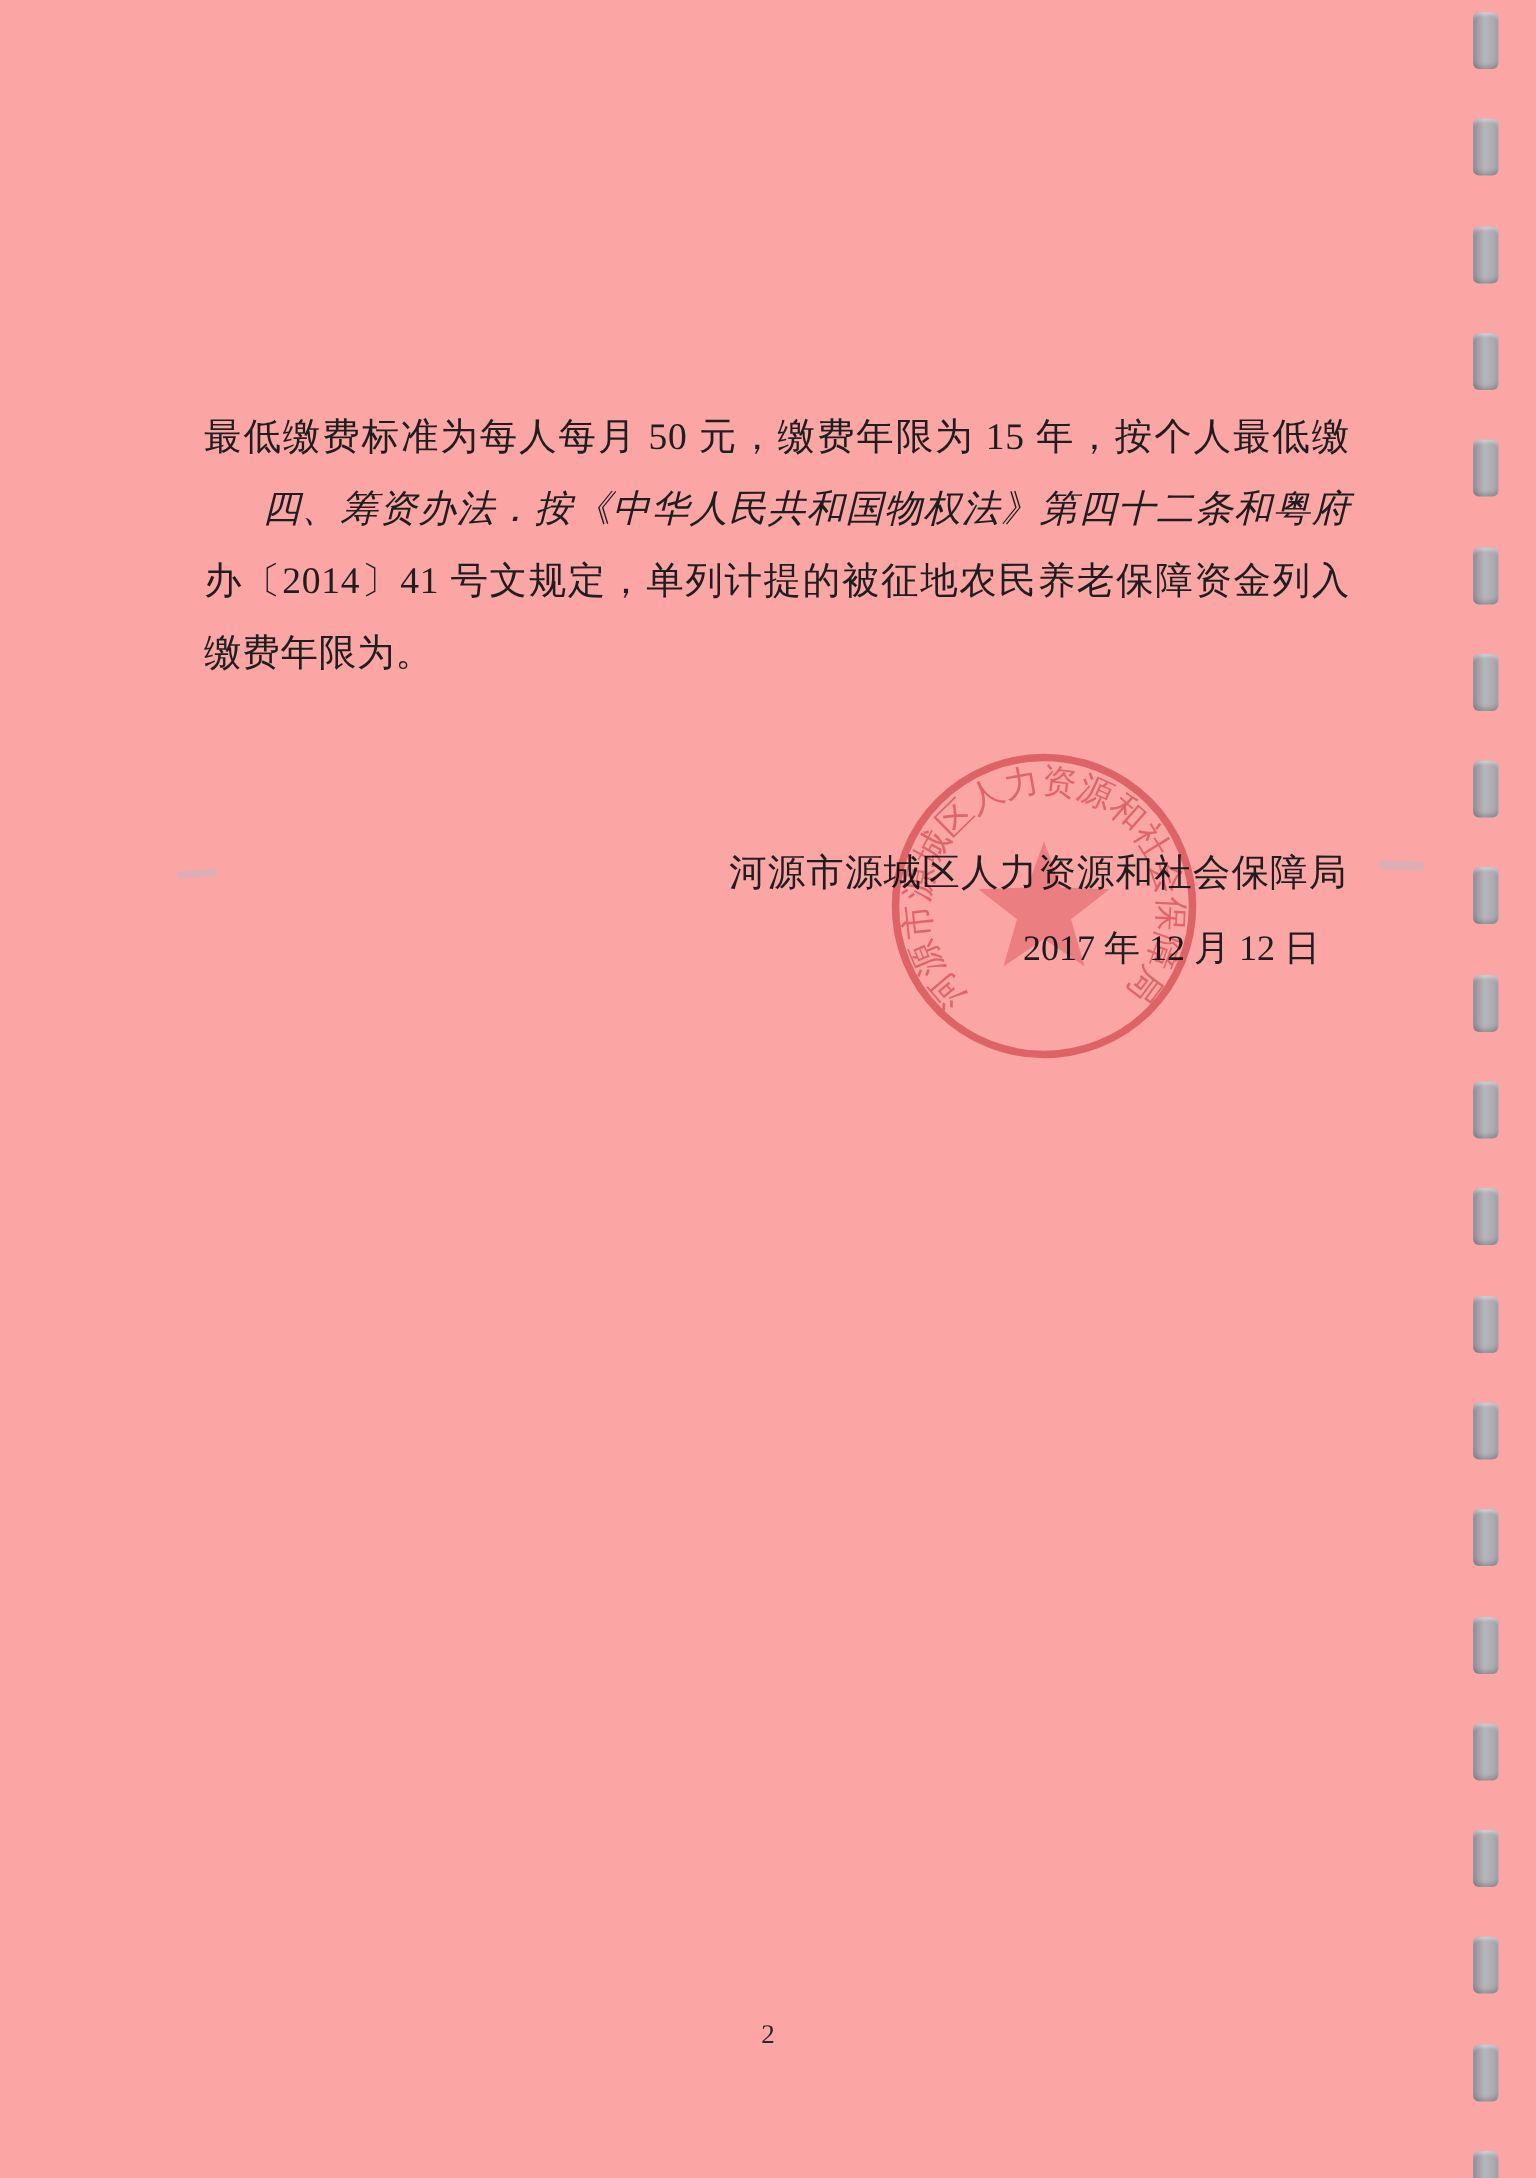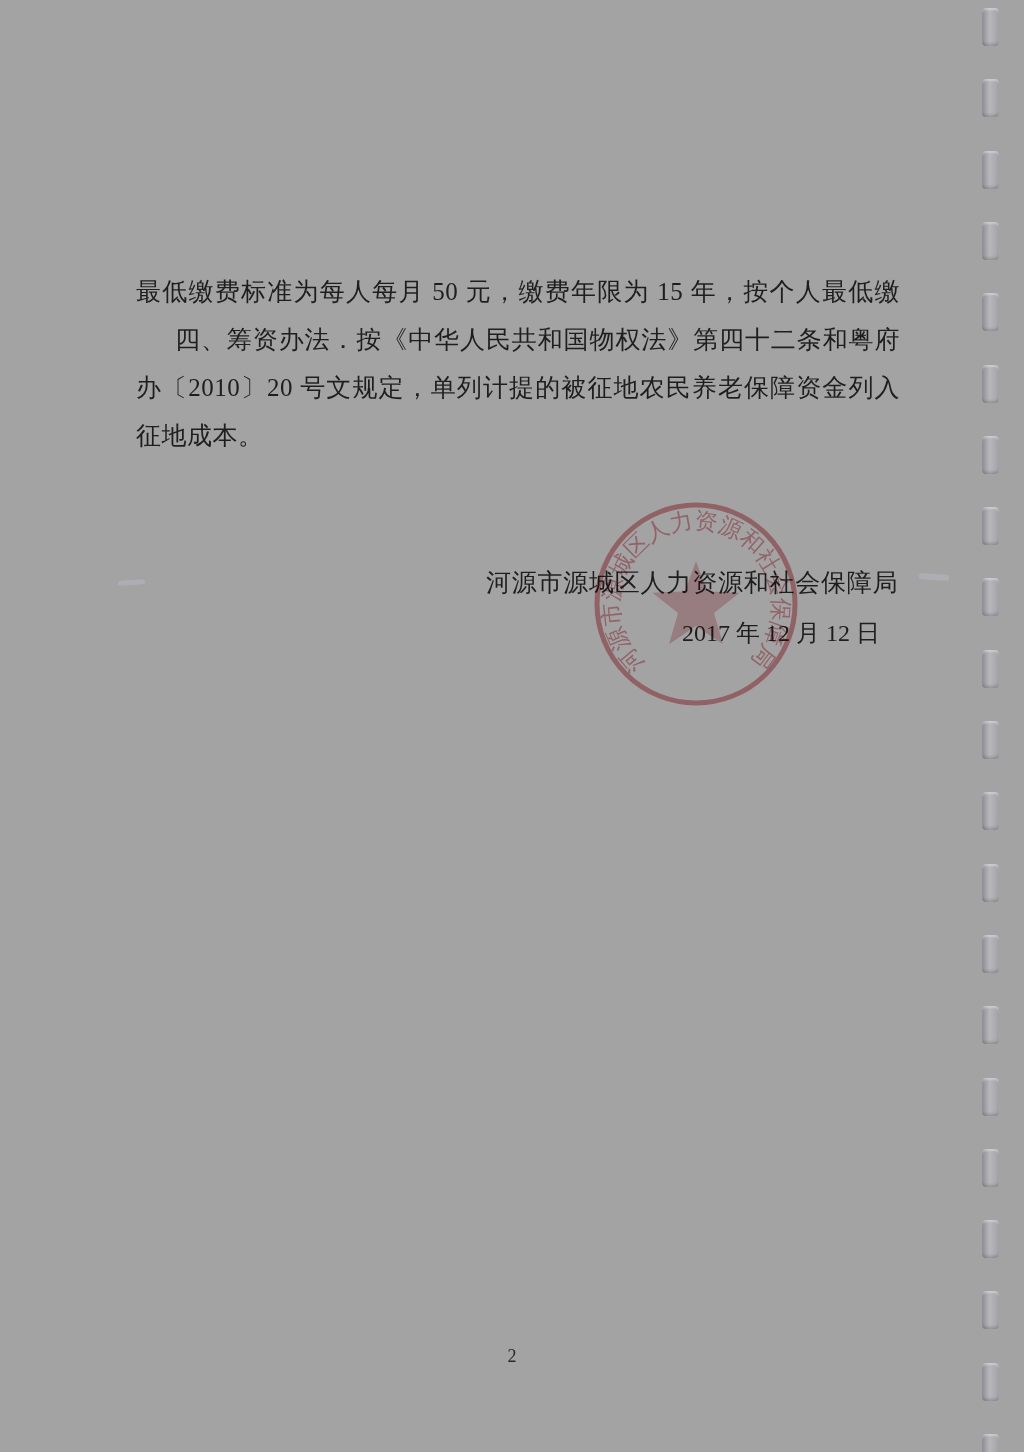--- a/index.html
+++ b/index.html
@@ -4,21 +4,21 @@
 <style>
   html, body {
     margin: 0;
     padding: 0;
     background: #ffffff;
   }
   .page {
     position: relative;
     width: 1024px;
     height: 1452px;
-    background: #a3a3a3;
+    background: #fca5a5;
     overflow: hidden;
     font-family: "Liberation Serif", "DejaVu Serif", serif;
     color: #1f1f1f;
   }
 
   
   .body-text {
     position: absolute;
     left: 136px;
     top: 268px;
@@ -27,21 +27,21 @@
     line-height: 48px;
     letter-spacing: 0.5px;
     color: #1e1e1e;
   }
   .line { white-space: nowrap; }
   .line.justify {
     white-space: normal;
     text-align: justify;
     text-align-last: justify;
   }
-  .line.indent { padding-left: 39px; }
+  .line.indent { padding-left: 39px; font-style: italic; }
 
   
   .signature-block {
     position: absolute;
     left: 486px;
     top: 558px;
     width: 412px;
     line-height: 50px;
     color: #1e1e1e;
   }
@@ -103,22 +103,22 @@
   }
 </style>
 </head>
 <body>
 
 <div class="page">
 
   <div class="body-text">
     <div class="line justify">最低缴费标准为每人每月 50 元，缴费年限为 15 年，按个人最低缴</div>
     <div class="line justify indent">四、筹资办法．按《中华人民共和国物权法》第四十二条和粤府</div>
-    <div class="line justify">办〔2010〕20 号文规定，单列计提的被征地农民养老保障资金列入</div>
-    <div class="line">征地成本。</div>
+    <div class="line justify">办〔2014〕41 号文规定，单列计提的被征地农民养老保障资金列入</div>
+    <div class="line">缴费年限为。</div>
   </div>
 
   <div class="signature-block">
     <div class="issuer">河源市源城区人力资源和社会保障局</div>
     <div class="sig-date">2017 年 12 月 12 日</div>
   </div>
 
   <svg class="stamp" viewBox="0 0 222 222" xmlns="http://www.w3.org/2000/svg">
     <defs>
       <path id="arcpath" d="M 60.3 169.5 A 77 77 0 1 1 161.7 169.5" fill="none"></path>

